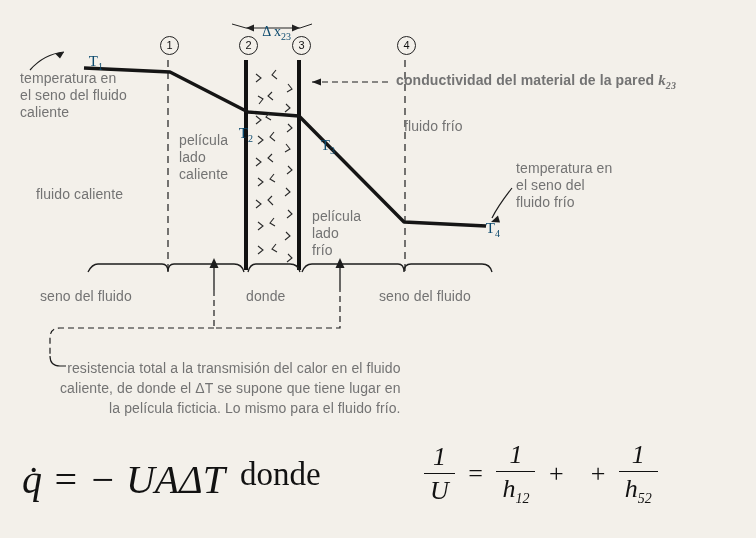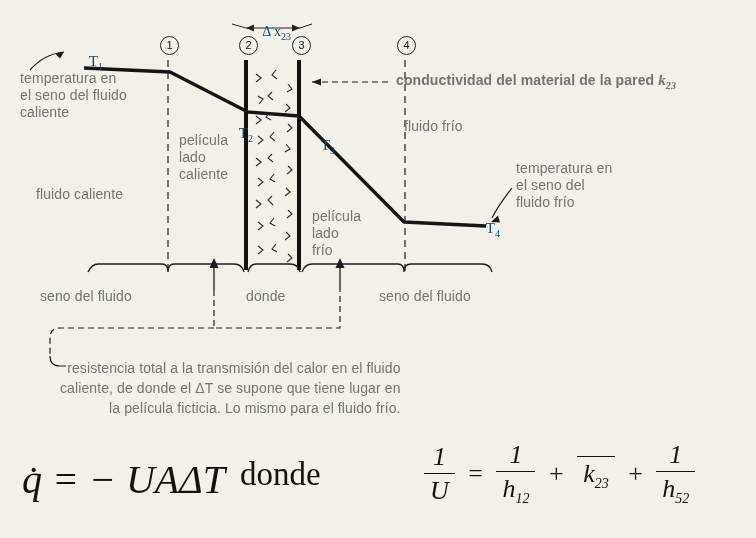--- a/index.html
+++ b/index.html
@@ -240,21 +240,20 @@
       <span class="num">1</span>
       <span class="den">U</span>
     </span>
     <span class="op">=</span>
     <span class="frac">
       <span class="num">1</span>
       <span class="den"><span>h</span><sub>12</sub></span>
     </span>
     <span class="op">+</span>
     <span class="frac">
-      <span class="den"><span>k</span><sub>23</sub></span>
     </span>
     <span class="op">+</span>
     <span class="frac">
       <span class="num">1</span>
       <span class="den"><span>h</span><sub>52</sub></span>
     </span>
   </div>
 
 </div>
 

